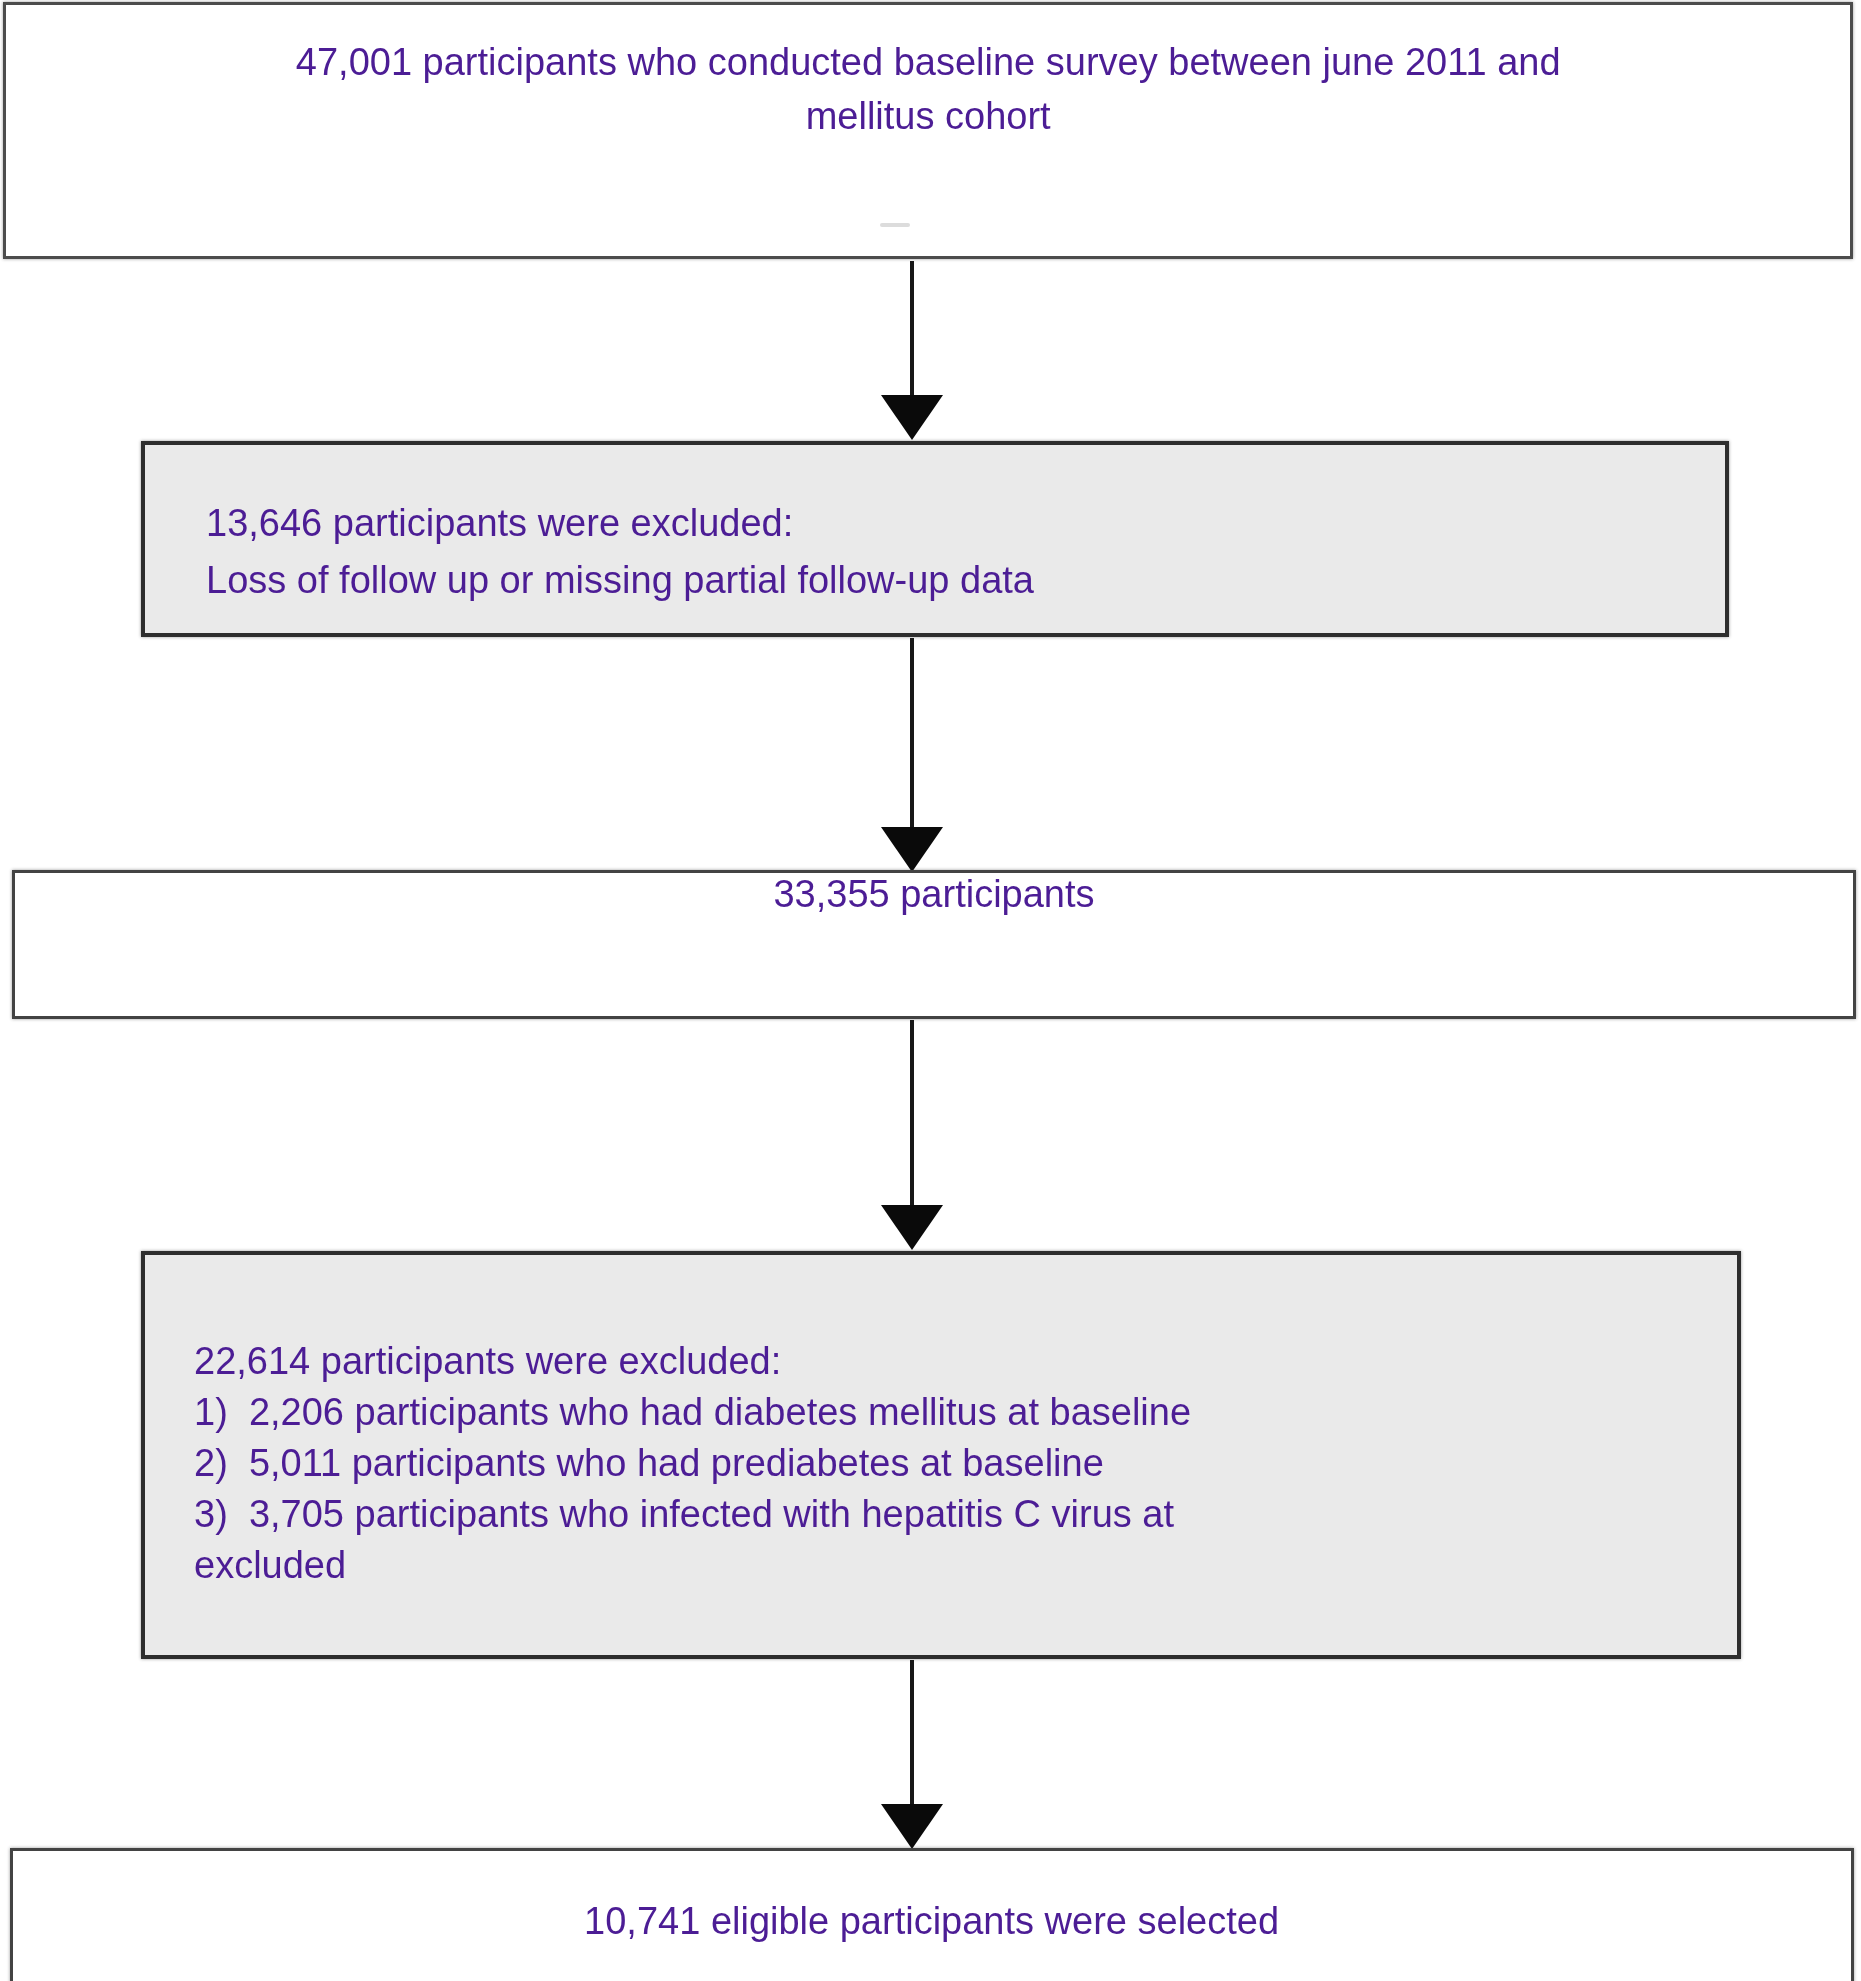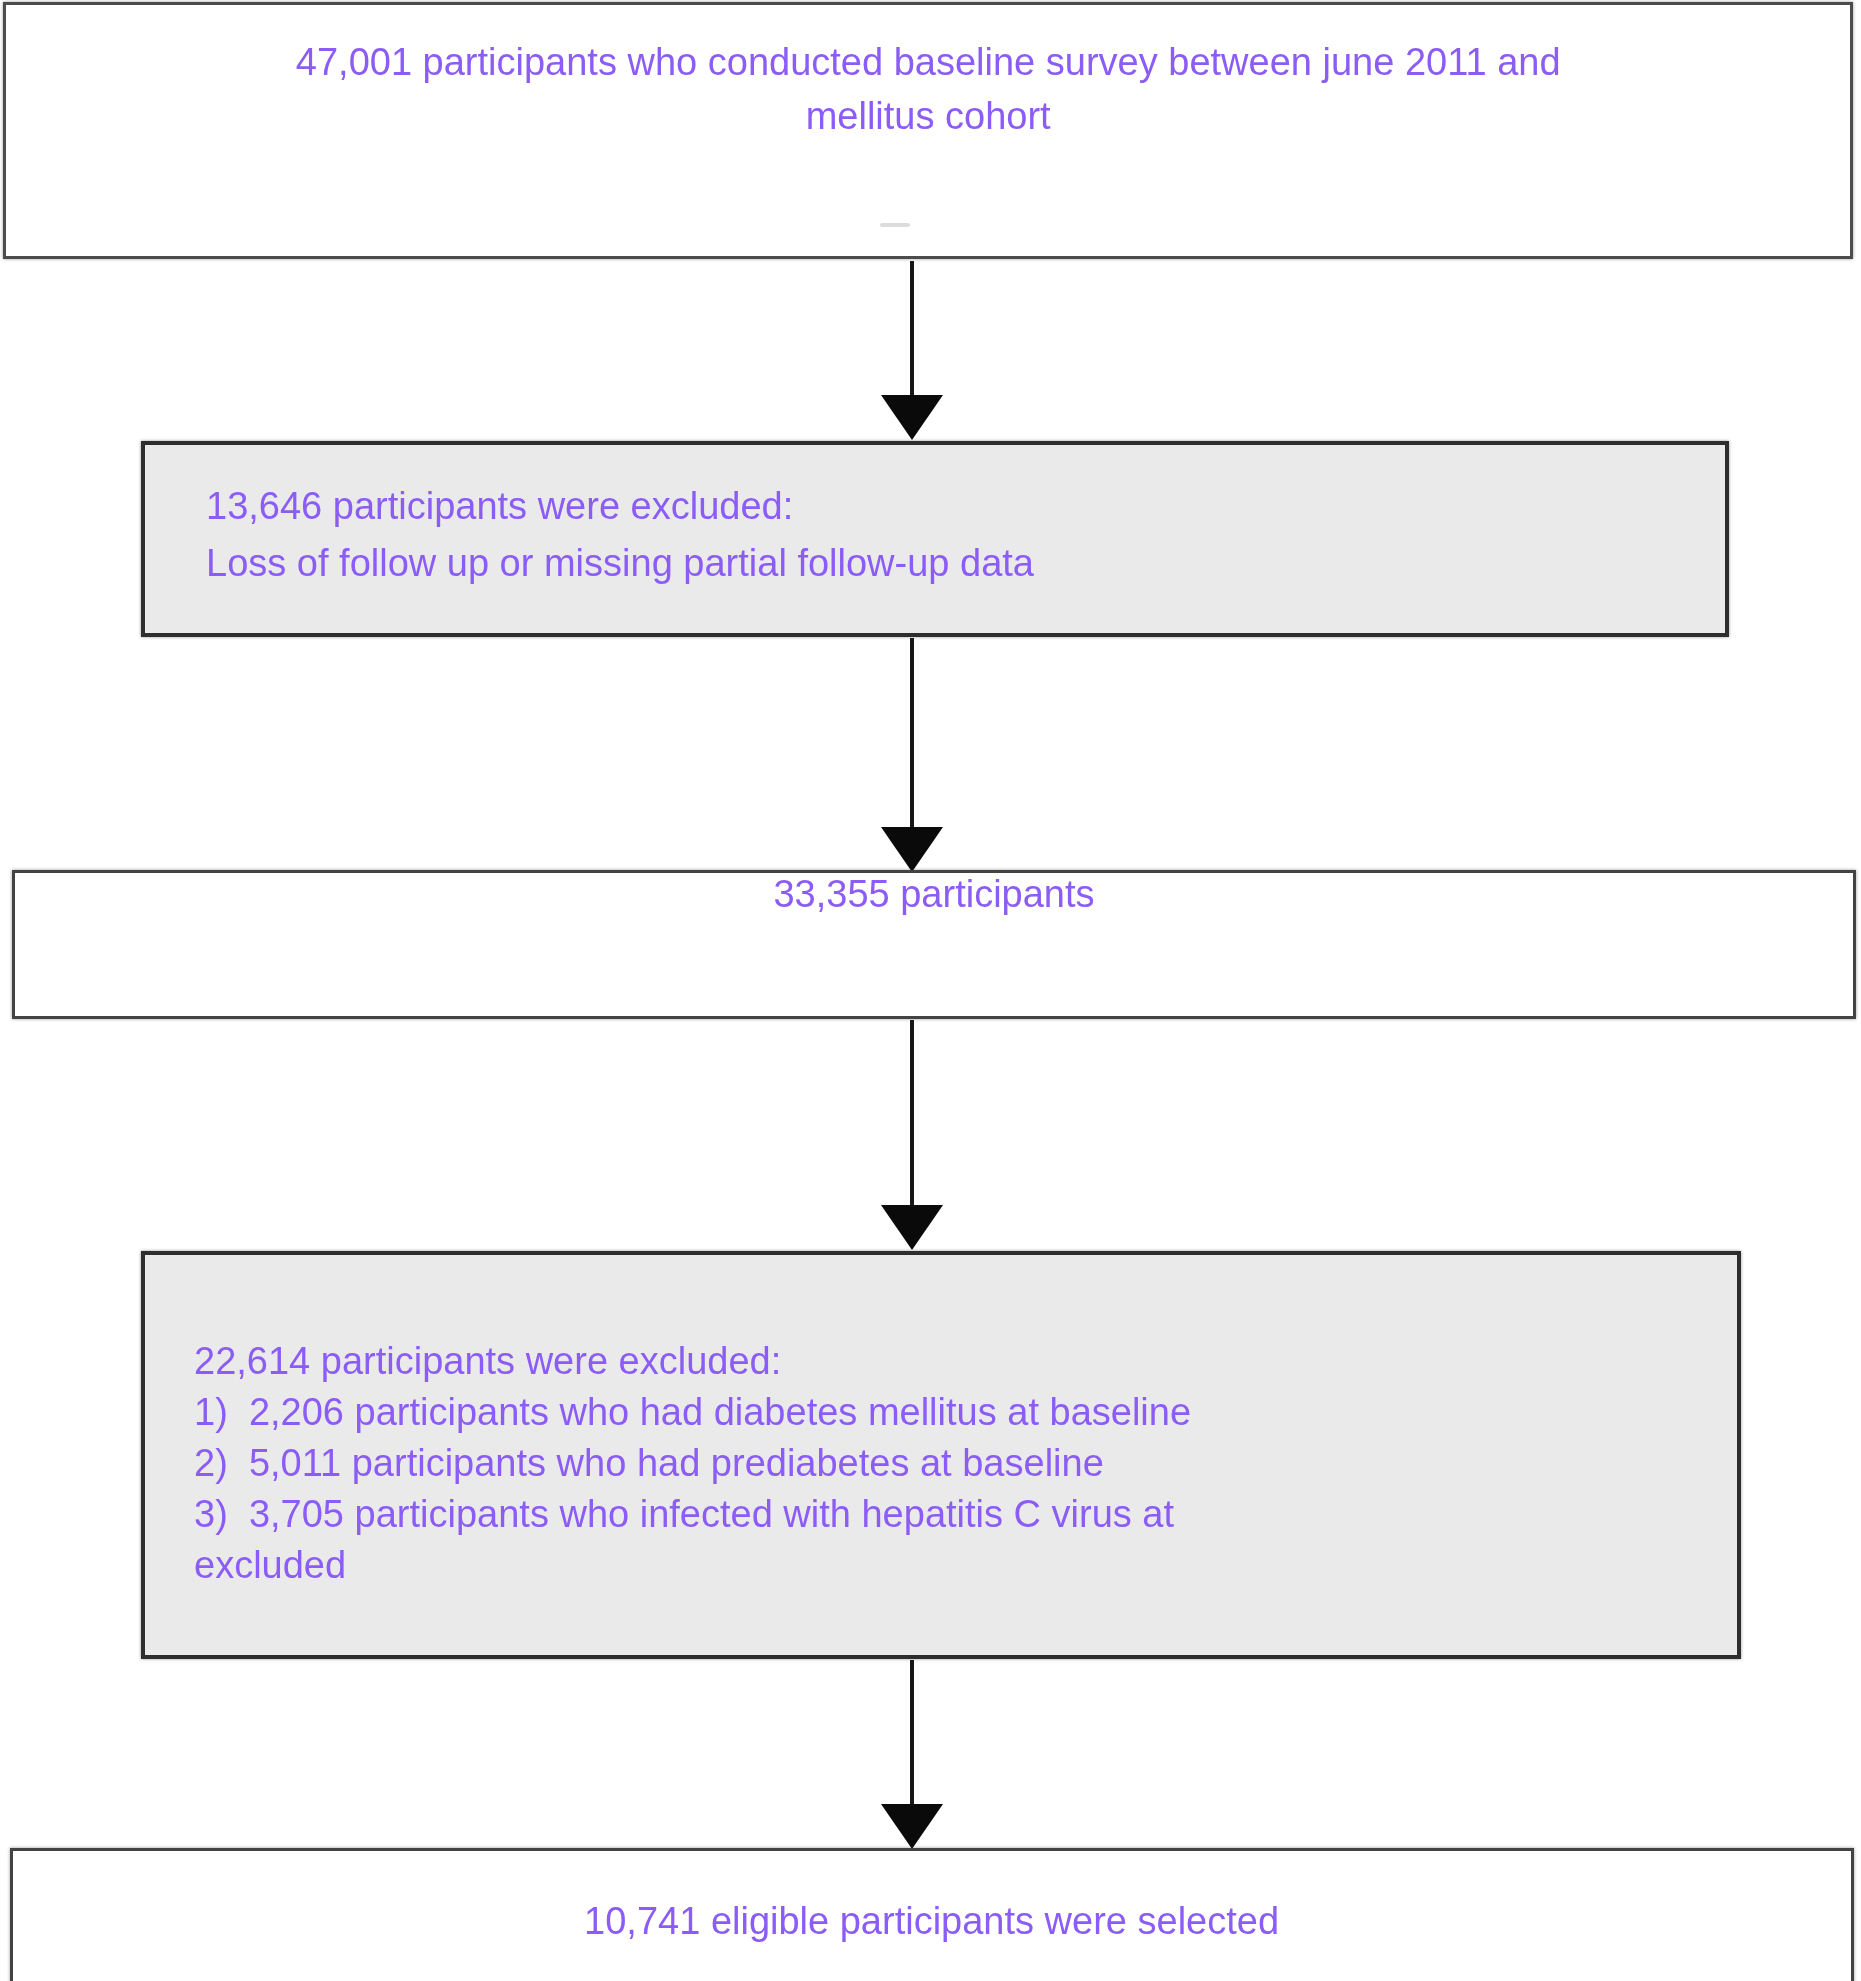--- a/index.html
+++ b/index.html
@@ -23,31 +23,31 @@
     border: 3.2px solid #434343;
     box-shadow: 0 0 3.2px rgba(40,40,40,0.45);
   }
   .node.gray {
     background: #eaeaea;
     border: 4px solid #2e2e2e;
   }
   .stack { width: 100%; }
   .txt {
     white-space: pre;
-    color: #8b5cf6;
+    color: #4c1d95;
   }
   .center-text { text-align: center; }
 
   
   #b1 { left: 3.2px; top: 2.4px; width: 1850px; height: 257px; border-color: #4c4c4c; }
   #b1 .stack { padding-top: 30px; font-size: 38px; line-height: 54px; text-align: center; }
 
   
   #b2 { left: 141px; top: 441px; width: 1588px; height: 196px; }
-  #b2 .stack { padding: 33px 24px 0 61px; font-size: 38px; line-height: 57px; text-align: left; }
+  #b2 .stack { padding: 33px 24px 0 61px; font-size: 38px; line-height: 57px; text-align: left; margin-top: 17px; }
 
   
   #b3 { left: 12px; top: 870px; width: 1844px; height: 149px;
         display: flex; justify-content: center; font-size: 38px; }
 
   
   #b4 { left: 141px; top: 1251px; width: 1600px; height: 408px; }
   #b4 .stack { padding: 34px 24px 0 49px; font-size: 38px; line-height: 51px; text-align: left; margin-top: 47px; }
 
   

